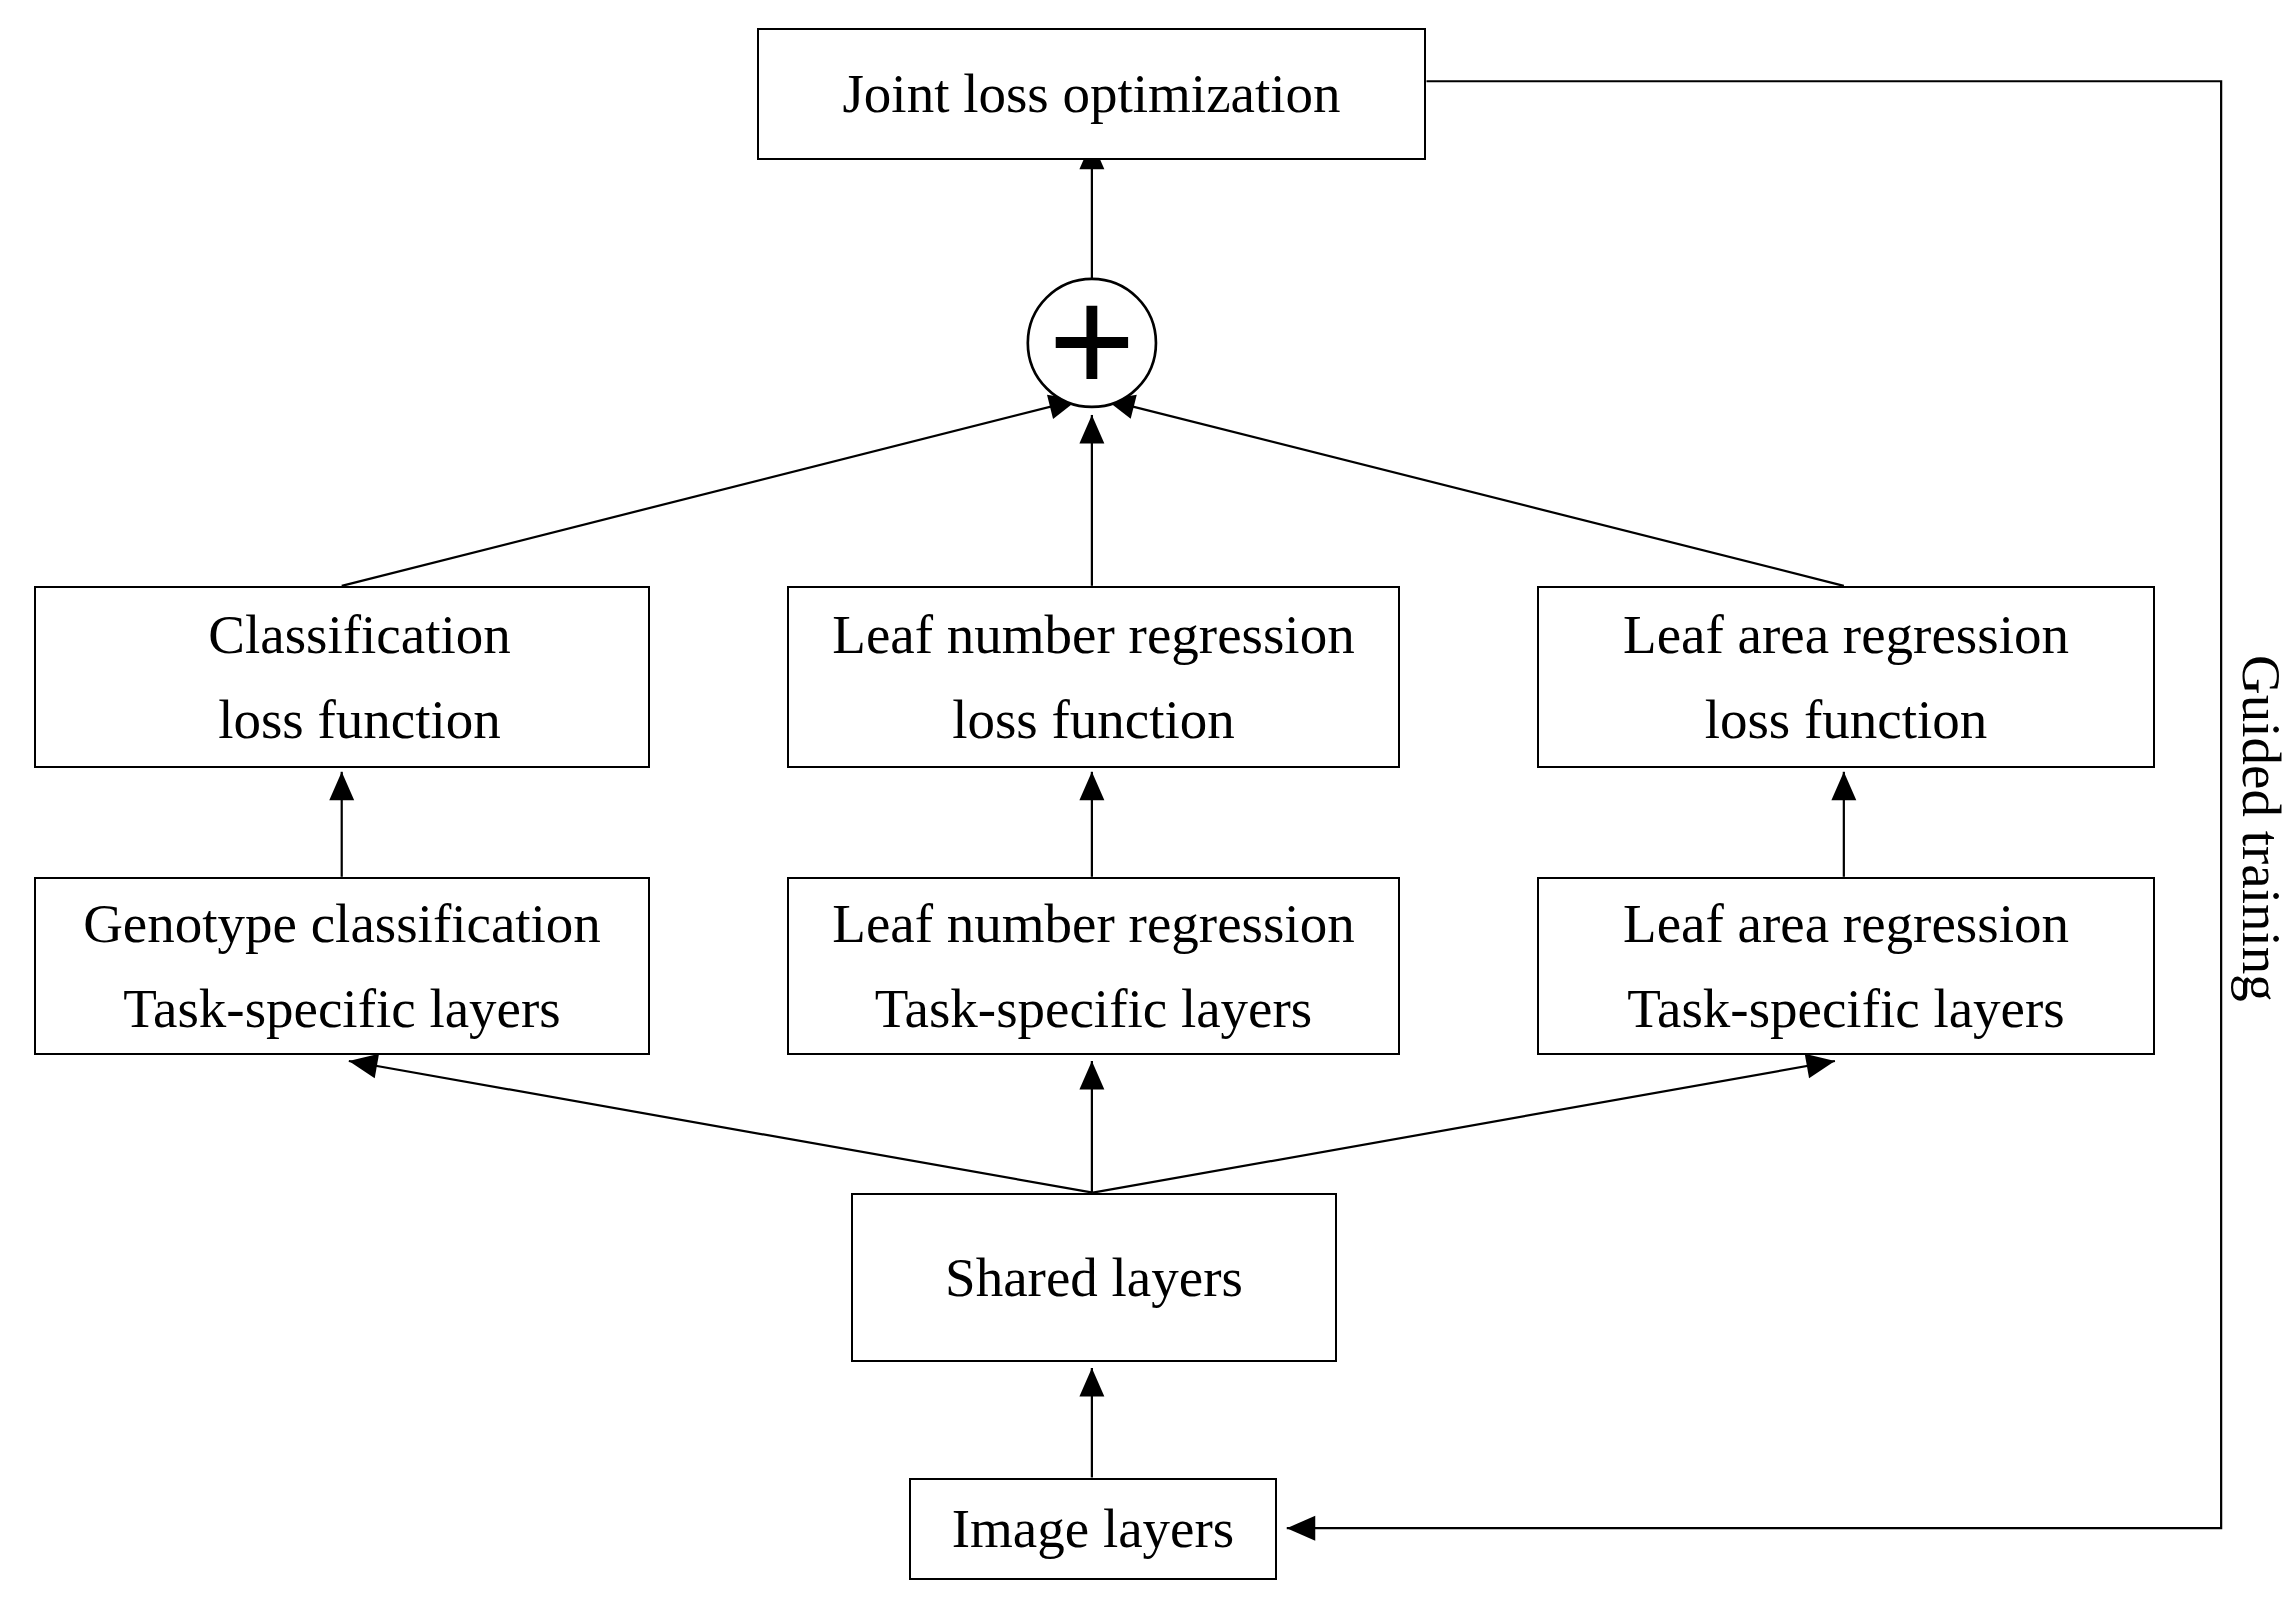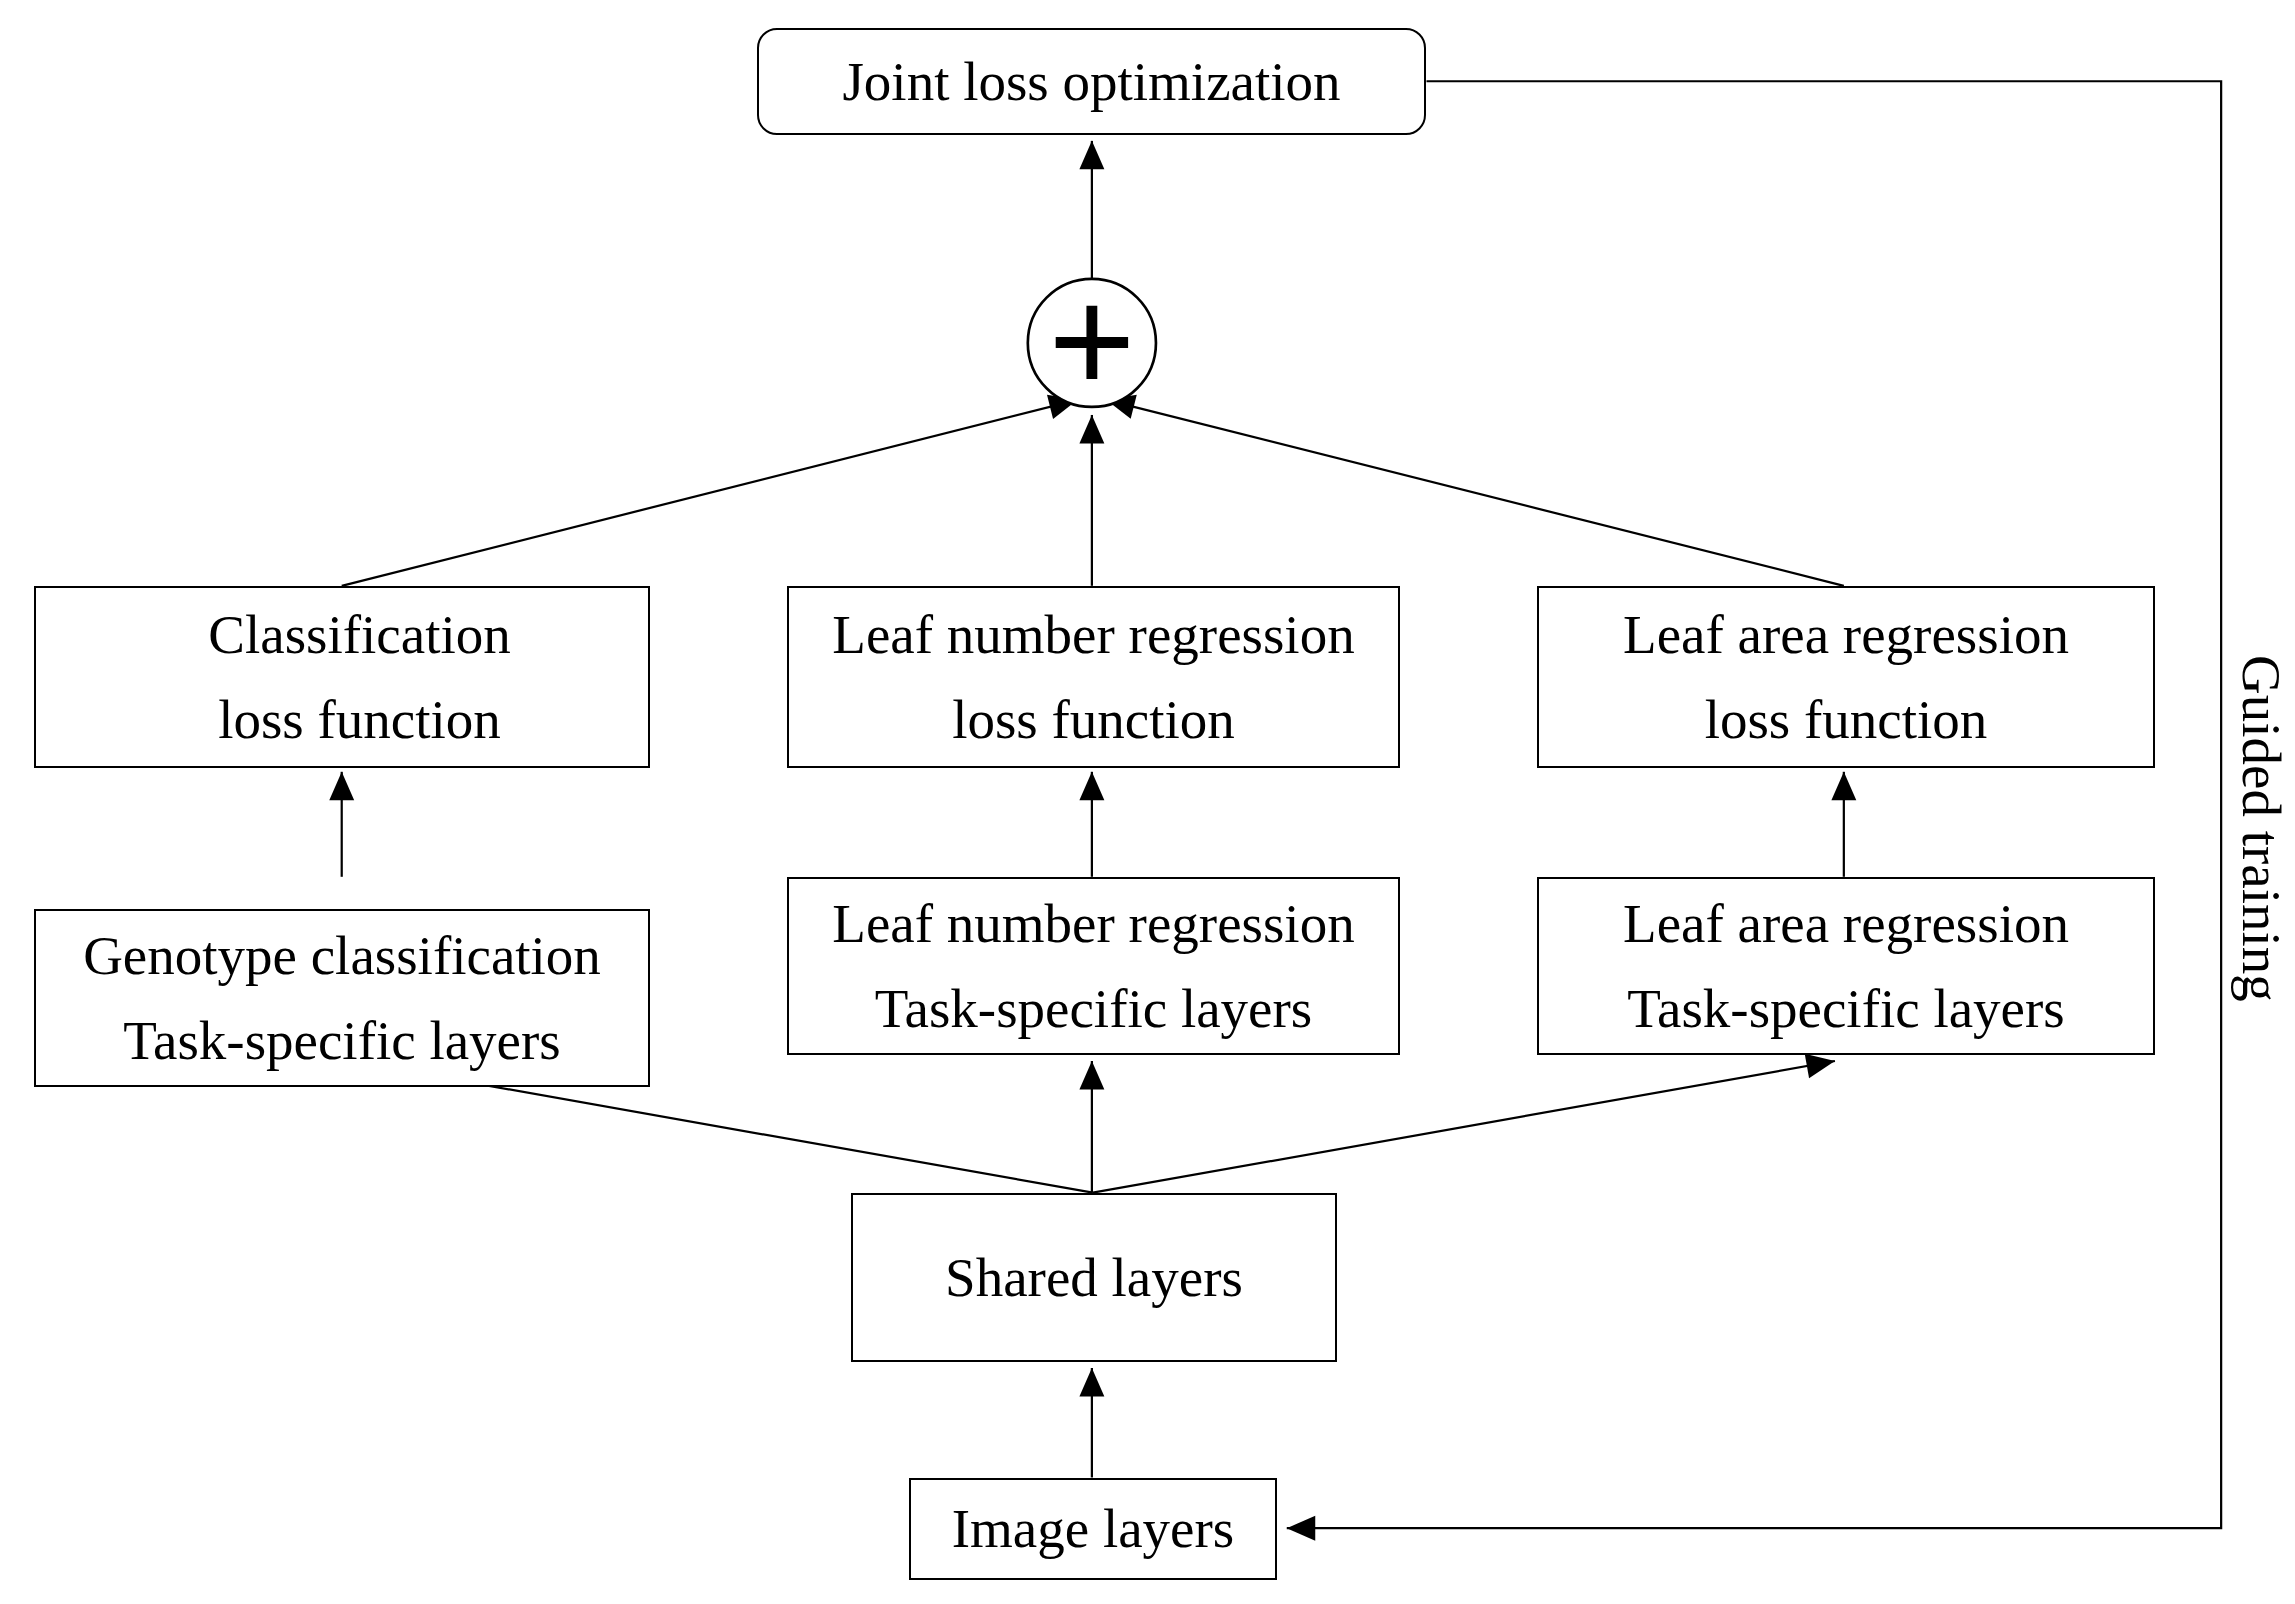--- a/index.html
+++ b/index.html
@@ -25,25 +25,25 @@
     display: flex;
     flex-direction: column;
     align-items: center;
     justify-content: center;
     text-align: center;
     font-size: 55px;
     line-height: 1.55;
     white-space: nowrap;
   }
   
-  #node-joint-loss          { left: 757px;  top: 28px;   width: 669px; height: 107px; border-radius: 20px; }
+  #node-joint-loss          { left: 757px;  top: 28px;   width: 669px; height: 132px; }
   #node-classification-loss { left: 34px;   top: 586px;  width: 616px; height: 182px; padding-left: 35px; }
   #node-leaf-number-loss    { left: 787px;  top: 586px;  width: 613px; height: 182px; }
   #node-leaf-area-loss      { left: 1537px; top: 586px;  width: 618px; height: 182px; }
-  #node-genotype-task       { left: 34px;   top: 877px;  width: 616px; height: 178px; margin-top: 32px; }
+  #node-genotype-task       { left: 34px;   top: 877px;  width: 616px; height: 178px; }
   #node-leaf-number-task    { left: 787px;  top: 877px;  width: 613px; height: 178px; }
   #node-leaf-area-task      { left: 1537px; top: 877px;  width: 618px; height: 178px; }
   #node-shared-layers       { left: 851px;  top: 1193px; width: 486px; height: 169px; }
   #node-image-input         { left: 909px; top: 1478px; width: 368px; height: 102px; }
 
   .edge-label-vertical {
     position: absolute;
     left: 2227px; top: 644px;
     width: 68px; height: 368px;
     display: flex;

